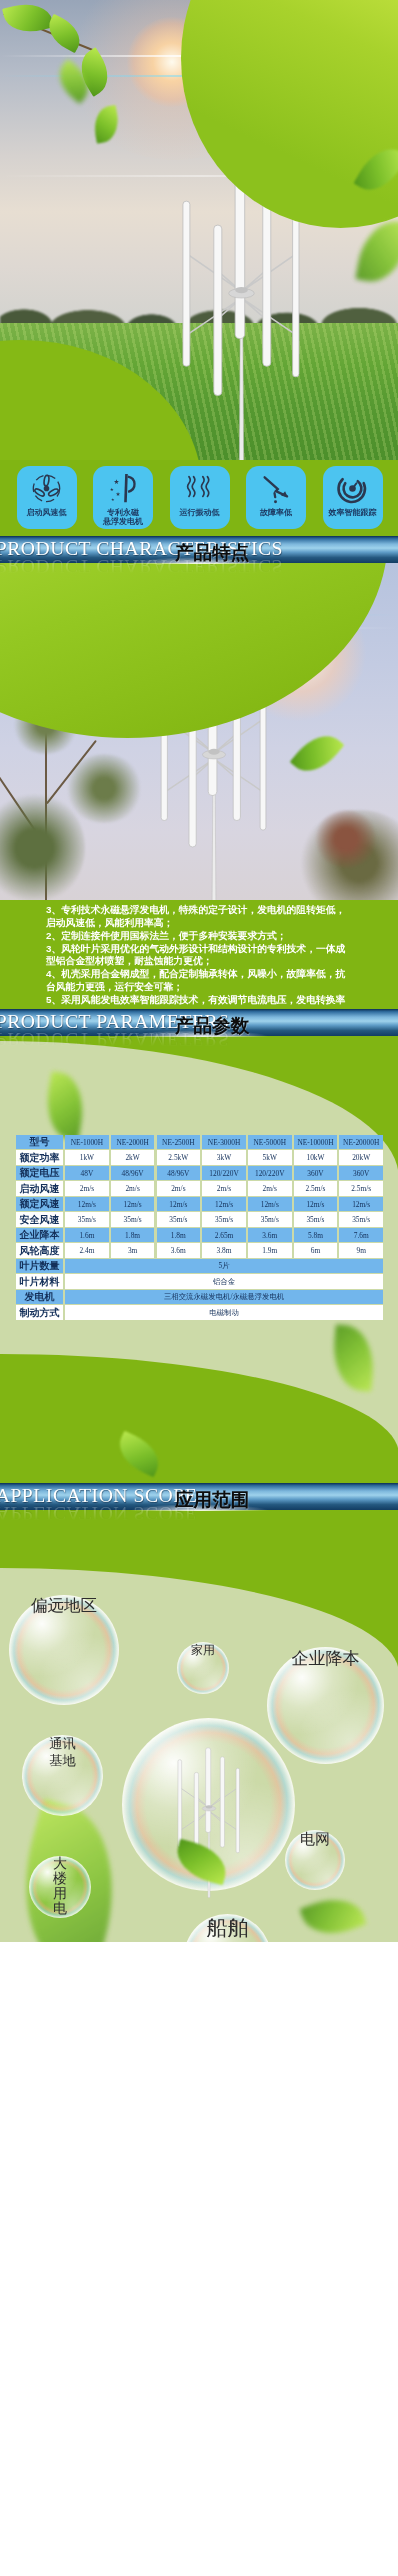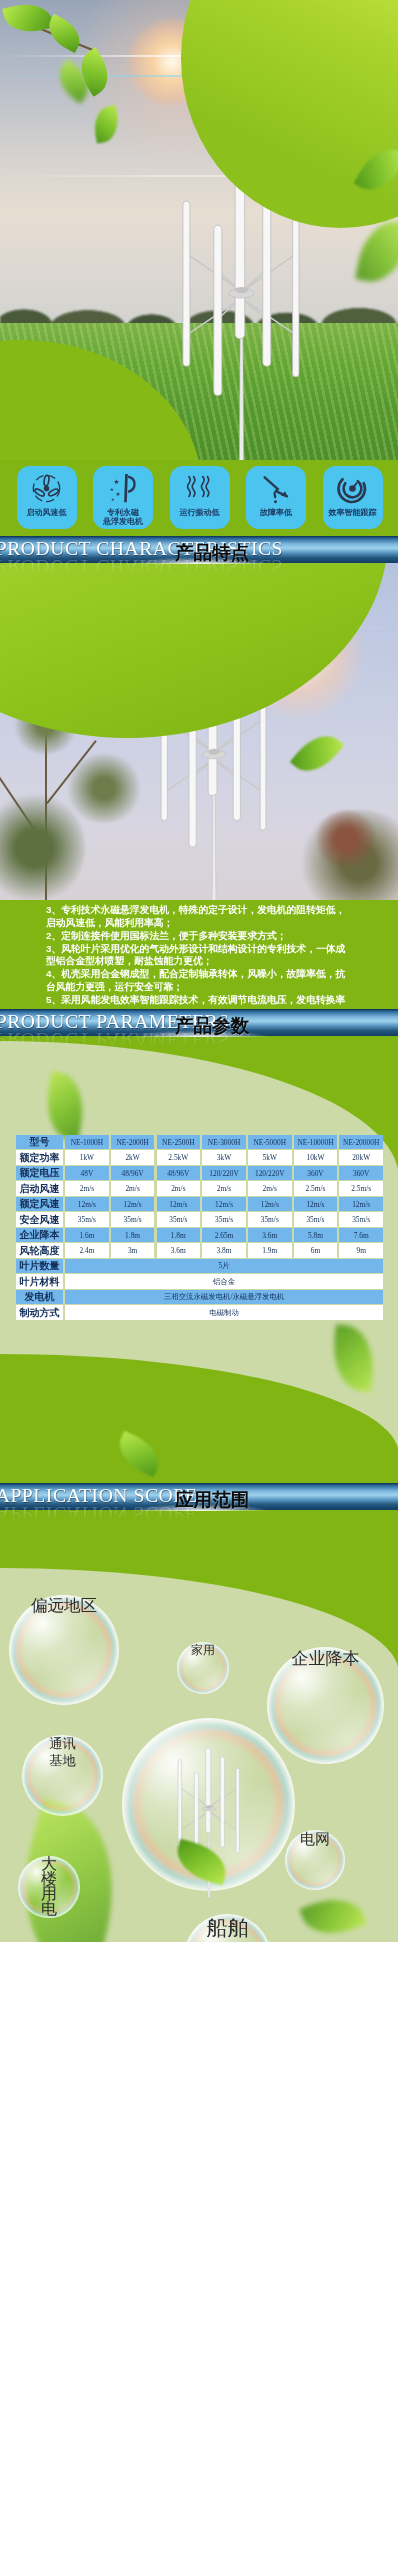--- a/index.html
+++ b/index.html
@@ -425,21 +425,21 @@
     </div>
     <div class="bubble" style="left:267px;top:137px;width:117px;height:117px;font-size:17px">
       <span>企业降本</span>
     </div>
     <div class="bubble" style="left:22px;top:225px;width:81px;height:81px;font-size:13.3px;line-height:17px">
       <span style="display:inline-block;width:32px">通讯基地</span>
     </div>
     <div class="bubble" style="left:285px;top:320px;width:60px;height:60px;font-size:15px">
       <span>电网</span>
     </div>
-    <div class="bubble" style="left:18px;top:346px;width:62px;height:62px;font-size:16px;line-height:15px">
+    <div class="bubble" style="left:29px;top:346px;width:62px;height:62px;font-size:14px;line-height:15px">
       <span style="display:inline-block;width:26.6px">大楼用电</span>
     </div>
     <div class="bubble" style="left:184px;top:404px;width:87px;height:87px;font-size:21px">
       <span>船舶</span>
     </div>
   </div>
 
   <div class="banner" style="top:2040px">
     <div class="banner-glow"></div>
     <div class="banner-en">ENGINEERING CASE</div>

